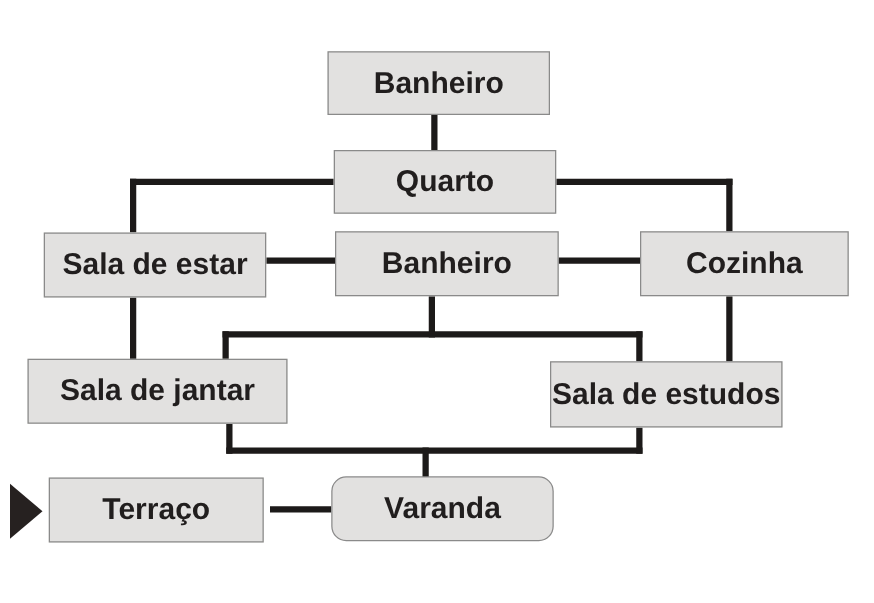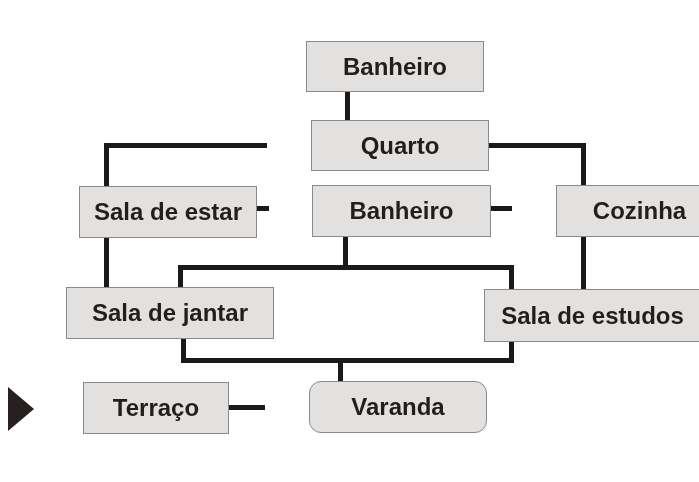--- a/index.html
+++ b/index.html
@@ -20,21 +20,20 @@
     box-sizing: border-box;
     background: #e2e1e0;
     border: 1px solid #8a8a8a;
     display: flex;
     align-items: center;
     justify-content: center;
     font-weight: bold;
     font-size: 24px;
     color: #211e1e;
     white-space: nowrap;
-    margin-left: 44px;
   }
   .seg {
     position: absolute;
     background: #1c1a19;
   }
   .marker-triangle {
     position: absolute;
     left: 8px;
     top: 387px;
     width: 0;
@@ -93,25 +92,25 @@
   </div>
 
   <div class="node" style="left:512px; top:185px; width:167px; height:52px;">
     <span>Cozinha</span>
   </div>
 
   <div class="node" style="left:22px; top:287px; width:208px; height:52px;text-align:center;">
     <span>Sala de jantar</span>
   </div>
 
-  <div class="node" style="left:440px; top:289px; width:217px; height:53px;text-align:right;">
+  <div class="node" style="left:440px; top:289px; width:186px; height:53px;text-align:right;">
     <span>Sala de estudos</span>
   </div>
 
-  <div class="node" style="left:39px; top:382px; width:146px; height:52px;">
+  <div class="node" style="left:39px; top:382px; width:172px; height:52px;">
     <span>Terraço</span>
   </div>
 
   <div class="node" style="left:265px; top:381px; width:178px; height:52px;border-radius:12px;">
     <span>Varanda</span>
   </div>
 
   <div class="marker-triangle"></div>
 
 </div>

